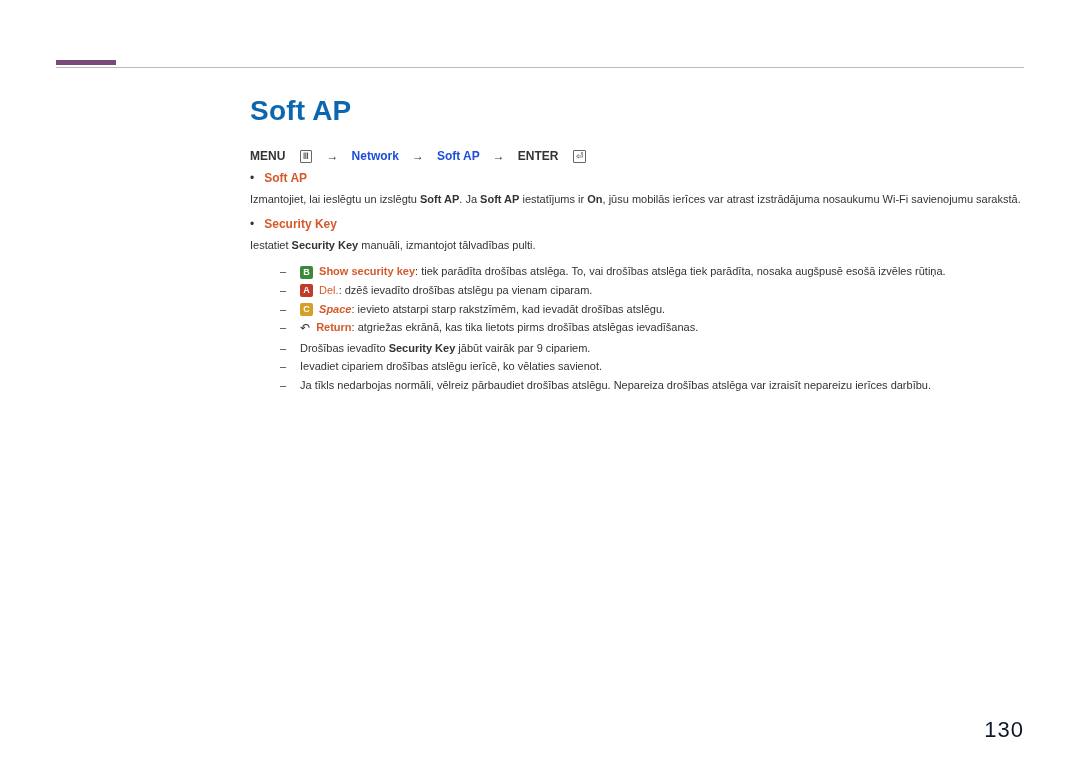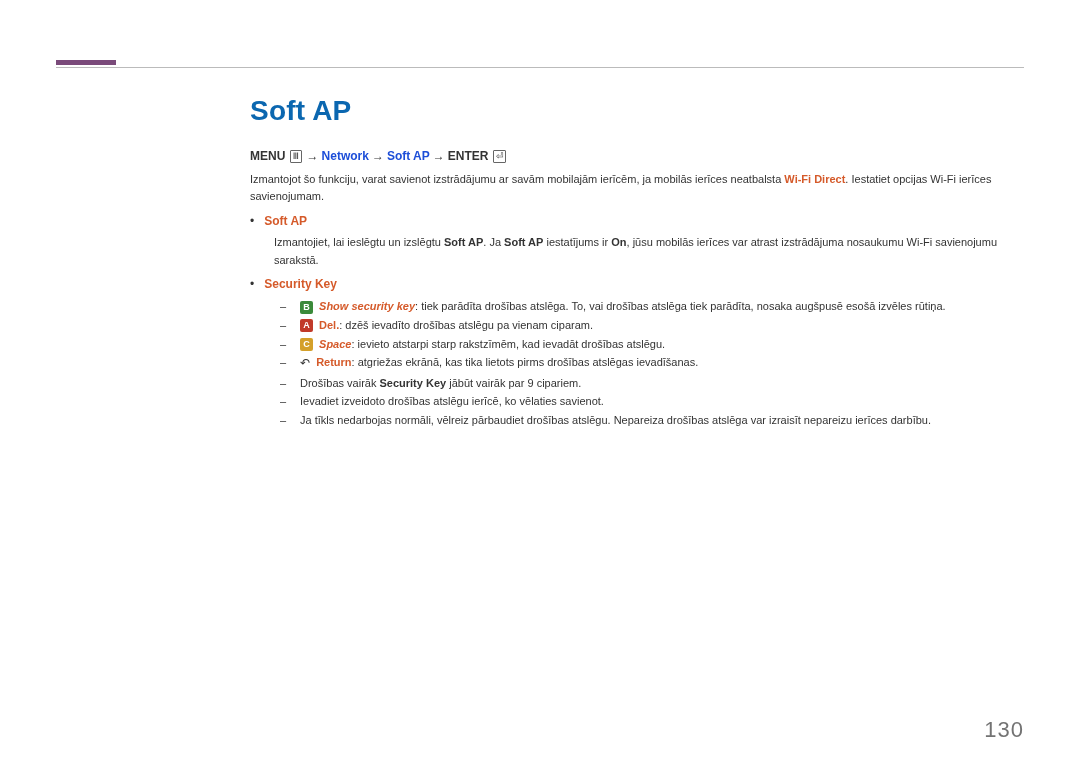--- a/index.html
+++ b/index.html
@@ -1,40 +1,40 @@
 <!DOCTYPE html>
 <html><head>
 <meta charset="utf-8">
 <style>
   * { margin: 0; padding: 0; box-sizing: border-box; }
   html, body { width: 1080px; height: 763px; background: #fff; font-family: "Segoe UI", Arial, sans-serif; color: #333; }
   .accent-bar { position: absolute; left: 56px; top: 60px; width: 60px; height: 5px; background: #7a4a7a; }
   .hr-top { position: absolute; left: 56px; right: 56px; top: 67px; height: 1px; background: #bbb; }
   .content { position: absolute; left: 250px; right: 48px; top: 95px; }
   .title { color: #0b67b0; font-size: 28px; font-weight: 600; margin-bottom: 22px; letter-spacing: 0.2px; }
-  .breadcrumb { font-size: 12px; font-weight: 700; margin-bottom: 8px; display:flex; align-items:center; gap:3px; flex-wrap:wrap;}
+  .breadcrumb { font-size: 12px; font-weight: 700; margin-bottom: 8px; display:flex; align-items:center; gap:13px; flex-wrap:wrap;}
   .breadcrumb .nav-item { color: #1d4ed8; font-weight: 700; }
   .breadcrumb .arrow { font-weight: 400; color:#333; }
   .icon-box { display:inline-block; border:1px solid #666; border-radius:1px; padding:0 1.5px; font-size:9px; line-height:11px; vertical-align:middle; margin-left:2px; margin-right:2px; font-weight:400;}
   .intro { font-size: 11px; line-height: 1.5; margin-bottom: 10px; }
   .intro .hl { color: #d55a2a; font-weight: 700; }
   .bullet { display:flex; gap:10px; font-size:12px; margin-bottom:6px; }
   .bullet .dot { color:#333; }
   .bullet .label { color:#d55a2a; font-weight:700; }
-  .sub-text { font-size: 11px; margin-left: 24px; line-height: 1.6; margin-bottom: 8px; }
+  .sub-text { font-size: 11px; line-height: 1.6; margin-bottom: 8px; }
   .sub-text .bold { font-weight:700; }
   .dash-line { display:flex; gap:12px; font-size:11px; margin-left:30px; line-height:1.7; align-items:flex-start; }
   .dash-line .dash { flex:0 0 8px; }
   .dash-line .body { flex:1; }
   .keycap { display:inline-block; width:13px; height:13px; border-radius:2px; color:#fff; font-size:9px; line-height:13px; text-align:center; font-weight:700; margin-right:3px; vertical-align:middle; }
   .keycap.green { background:#3a8a3a; }
   .keycap.red { background:#c13a2a; }
   .keycap.yellow { background:#d4a02a; }
   .return-icon { display:inline-block; font-size:12px; margin-right:3px; vertical-align:middle; }
-  .page-num { position:absolute; right:56px; bottom:20px; font-size:22px; color:#737373; font-weight:300; letter-spacing:1px; }
+  .page-num { position:absolute; right:56px; bottom:20px; font-size:22px; color:#0f172a; font-weight:300; letter-spacing:1px; }
 </style>
 </head>
 <body>
 
 <div class="accent-bar"></div>
 <div class="hr-top"></div>
 
 <div class="content">
   <div class="title">Soft AP</div>
 
@@ -43,50 +43,50 @@
     <span class="icon-box">Ⅲ</span>
     <span class="arrow">→</span>
     <span class="nav-item">Network</span>
     <span class="arrow">→</span>
     <span class="nav-item">Soft AP</span>
     <span class="arrow">→</span>
     <span>ENTER</span>
     <span class="icon-box">⏎</span>
   </div>
 
-  <div class="intro">
-    <span>Izmantojot šo funkciju, varat savienot izstrādājumu ar savām mobilajām ierīcēm, ja mobilās ierīces neatbalsta </span><span class="hl">Wi-Fi Direct</span><span>. Iestatiet opcijas Wi-Fi ierīces savienojumam.</span>
-  </div>
 
   <div class="bullet">
     <span class="dot">•</span>
     <span class="label">Soft AP</span>
   </div>
   <div class="sub-text">
     <span>Izmantojiet, lai ieslēgtu un izslēgtu </span><span class="bold">Soft AP</span><span>. Ja </span><span class="bold">Soft AP</span><span> iestatījums ir </span><span class="bold">On</span><span>, jūsu mobilās ierīces var atrast izstrādājuma nosaukumu Wi-Fi savienojumu sarakstā.</span>
   </div>
 
   <div class="bullet">
     <span class="dot">•</span>
     <span class="label">Security Key</span>
   </div>
+  <div class="sub-text">
+    <span>Iestatiet </span><span class="bold">Security Key</span><span> manuāli, izmantojot tālvadības pulti.</span>
+  </div>
 
   <div class="dash-line">
     <span class="dash">–</span>
     <span class="body">
       <span class="keycap green">B</span>
-      <span class="hl" style="color:#d55a2a;font-weight:700;font-style:italic;">Show security key</span><span>: tiek parādīta drošības atslēga. To, vai drošības atslēga tiek parādīta, nosaka augšpusē esošā izvēles rūtiņa.</span>
+      <span class="hl" style="color:#d55a2a;font-weight:700;">Show security key</span><span>: tiek parādīta drošības atslēga. To, vai drošības atslēga tiek parādīta, nosaka augšpusē esošā izvēles rūtiņa.</span>
     </span>
   </div>
 
   <div class="dash-line">
     <span class="dash">–</span>
     <span class="body">
       <span class="keycap red">A</span>
-      <span style="color:#d55a2a;font-weight:700;">Del.</span><span>: dzēš ievadīto drošības atslēgu pa vienam ciparam.</span>
+      <span style="color:#d55a2a;font-weight:400;">Del.</span><span>: dzēš ievadīto drošības atslēgu pa vienam ciparam.</span>
     </span>
   </div>
 
   <div class="dash-line">
     <span class="dash">–</span>
     <span class="body">
       <span class="keycap yellow">C</span>
       <span style="color:#d55a2a;font-weight:700;font-style:italic;">Space</span><span>: ievieto atstarpi starp rakstzīmēm, kad ievadāt drošības atslēgu.</span>
     </span>
   </div>
@@ -95,27 +95,27 @@
     <span class="dash">–</span>
     <span class="body">
       <span class="return-icon">↶</span>
       <span style="color:#d55a2a;font-weight:700;">Return</span><span>: atgriežas ekrānā, kas tika lietots pirms drošības atslēgas ievadīšanas.</span>
     </span>
   </div>
 
   <div class="dash-line">
     <span class="dash">–</span>
     <span class="body">
-      <span>Drošības vairāk </span><span style="font-weight:700;">Security Key</span><span> jābūt vairāk par 9 cipariem.</span>
+      <span>Drošības ievadīto </span><span style="font-weight:700;">Security Key</span><span> jābūt vairāk par 9 cipariem.</span>
     </span>
   </div>
 
   <div class="dash-line">
     <span class="dash">–</span>
-    <span class="body">Ievadiet izveidoto drošības atslēgu ierīcē, ko vēlaties savienot.</span>
+    <span class="body">Ievadiet cipariem drošības atslēgu ierīcē, ko vēlaties savienot.</span>
   </div>
 
   <div class="dash-line">
     <span class="dash">–</span>
     <span class="body">Ja tīkls nedarbojas normāli, vēlreiz pārbaudiet drošības atslēgu. Nepareiza drošības atslēga var izraisīt nepareizu ierīces darbību.</span>
   </div>
 </div>
 
 <div class="page-num">130</div>
 

